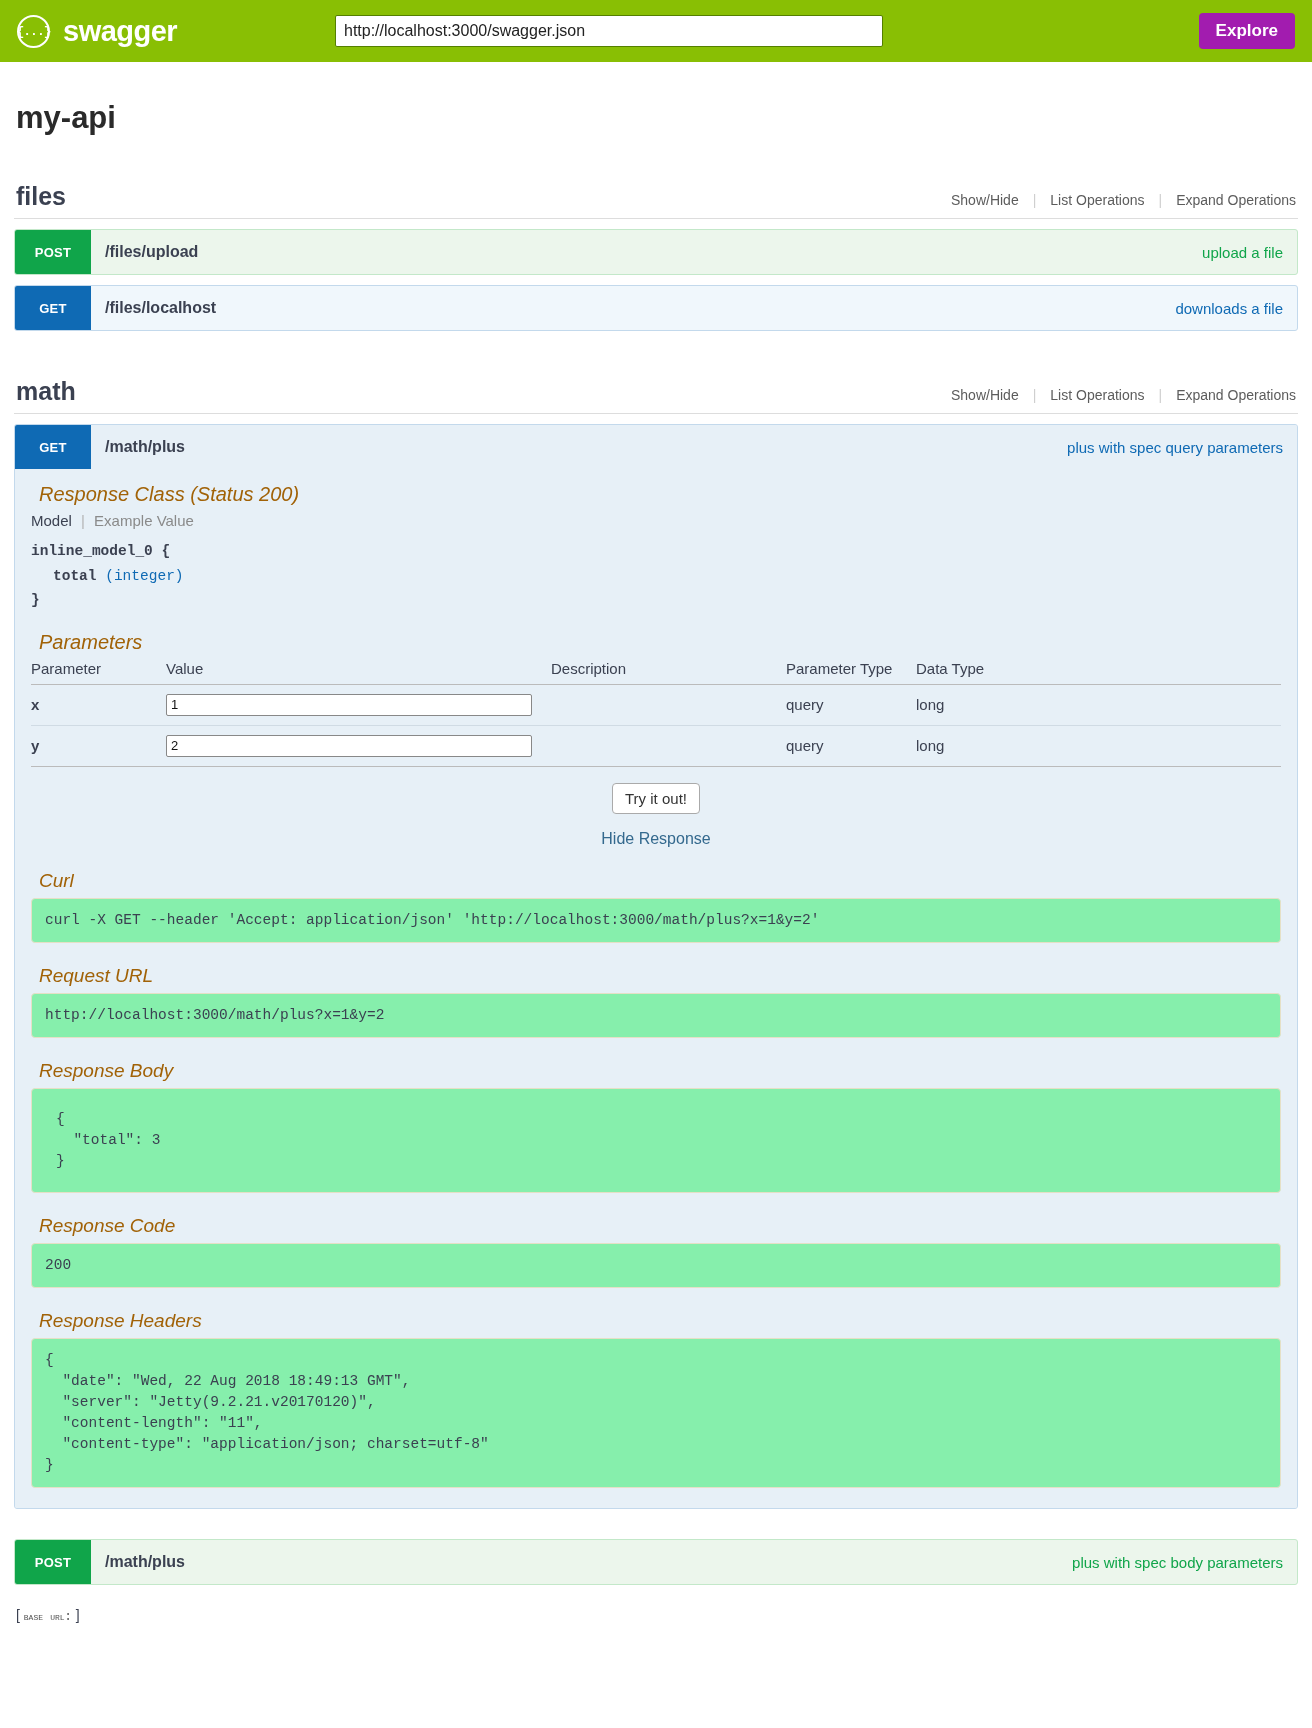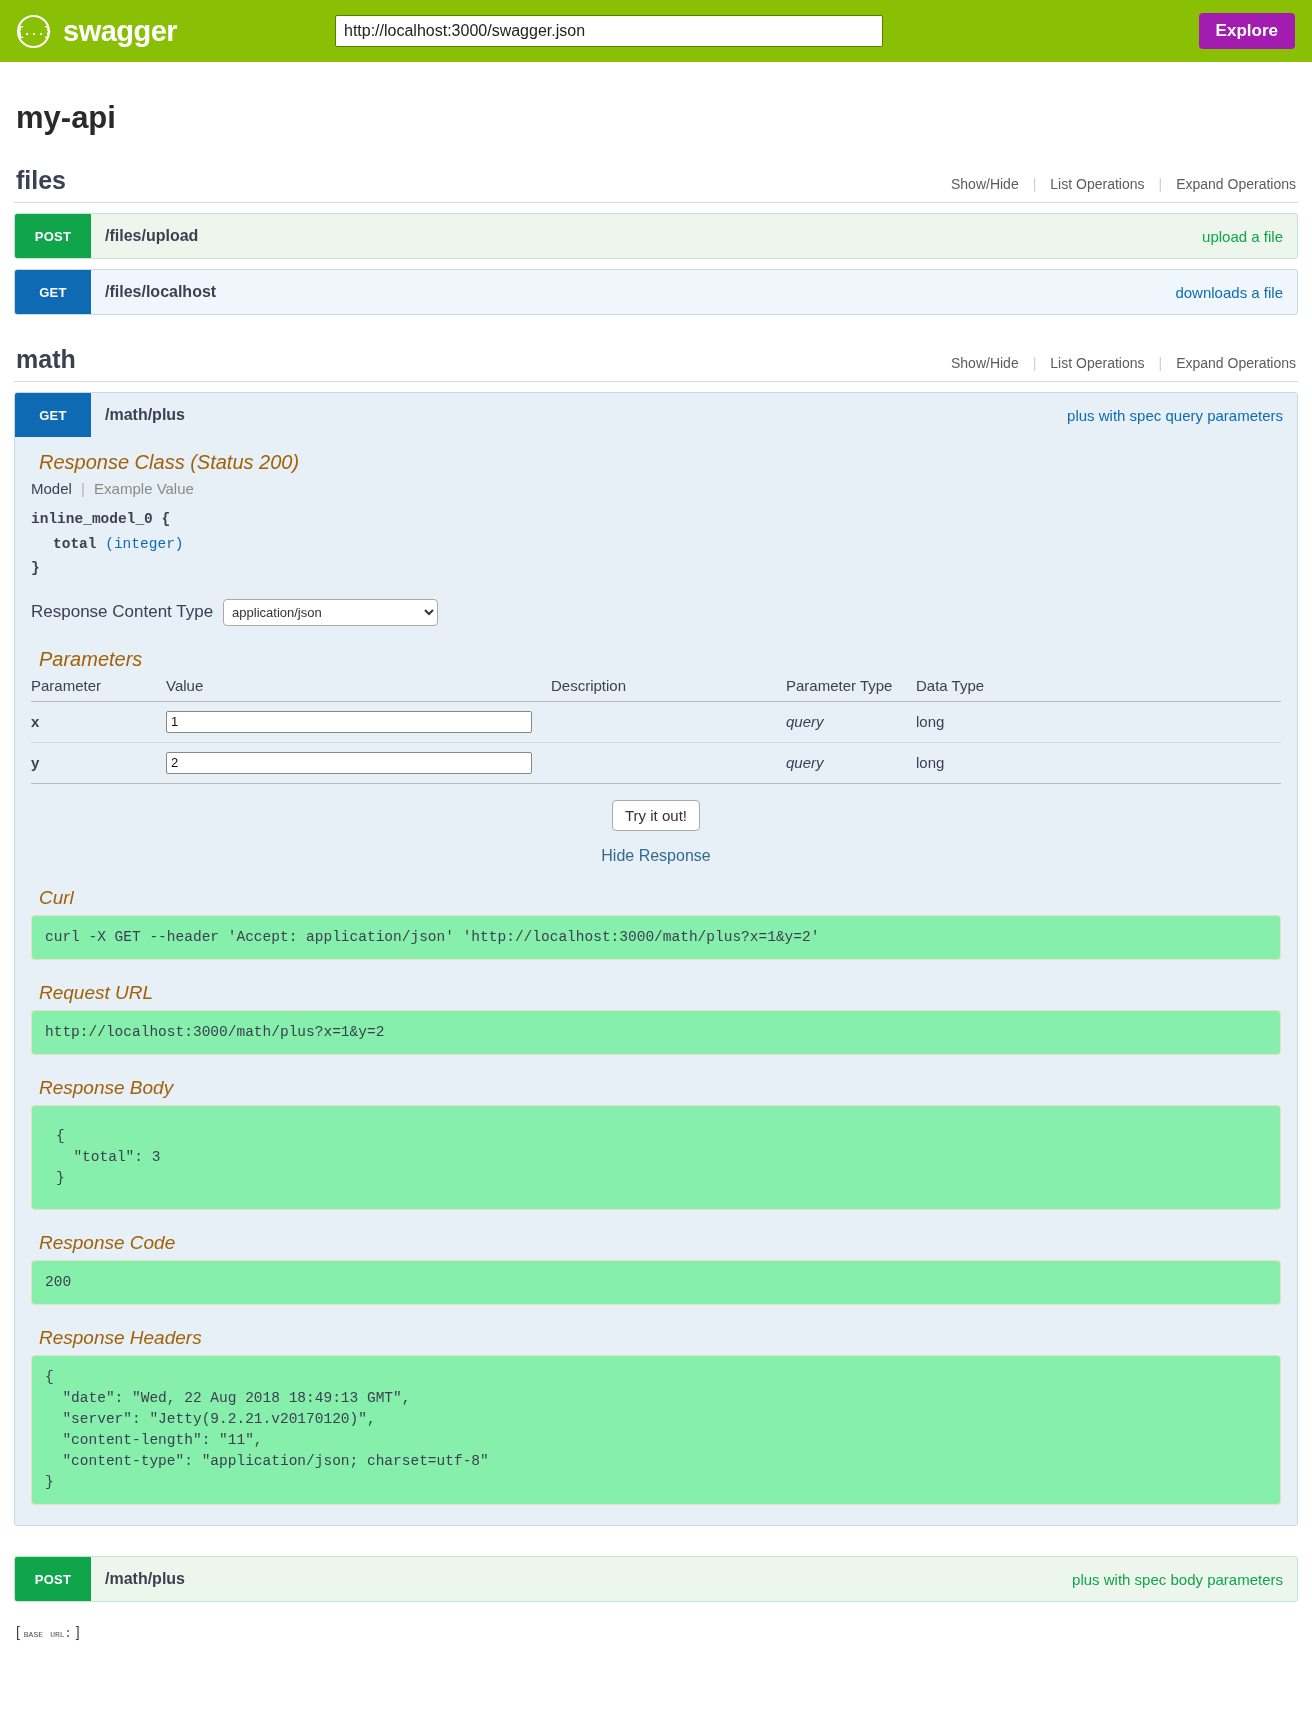--- a/index.html
+++ b/index.html
@@ -72,21 +72,21 @@
     font-weight: bold;
     color: #2a2a2a;
     margin: 38px 0 0 0;
     padding-left: 2px;
   }
 
   
   .resource-head {
     display: flex;
     align-items: baseline;
-    margin-top: 30px;
+    margin-top: 46px;
     padding: 0 2px 7px 2px;
     border-bottom: 1px solid #dddddd;
   }
   .resource-name {
     font-size: 25px;
     font-weight: bold;
     color: #3b4151;
   }
   .resource-ops {
     margin-left: auto;
@@ -220,21 +220,21 @@
   table.params td {
     padding: 9px 0;
     font-size: 15px;
     border-bottom: 1px solid #d0dbe4;
     vertical-align: middle;
   }
   table.params tr:last-child td { border-bottom: 1px solid #bbb; }
   td.c-param { font-weight: bold; width: 135px; }
   td.c-value { width: 385px; }
   td.c-desc  { width: 235px; }
-  td.c-ptype { width: 130px; font-style: italic; }
+  td.c-ptype { width: 130px; }
   .param-input {
     width: 366px;
     height: 22px;
     border: 1px solid #888;
     border-radius: 2px;
     font-family: "Liberation Sans", sans-serif;
     font-size: 13px;
     padding: 2px 4px;
     background: #fff;
     color: #111;
@@ -367,26 +367,20 @@
 
       <div class="model-block">
         <div class="m-name">inline_model_0 {</div>
         <div class="m-prop">
           <span>total</span>
           <span class="m-type">(integer)</span>
         </div>
         <div class="m-name">}</div>
       </div>
 
-      <div class="content-type-row">
-        <span class="content-type-label">Response Content Type</span>
-        <select class="content-type-select">
-          <option>application/json</option>
-        </select>
-      </div>
 
       <h4 class="section-title">Parameters</h4>
 
       <table class="params">
         <thead>
           <tr>
             <th class="c-param">Parameter</th>
             <th class="c-value">Value</th>
             <th class="c-desc">Description</th>
             <th class="c-ptype">Parameter Type</th>

